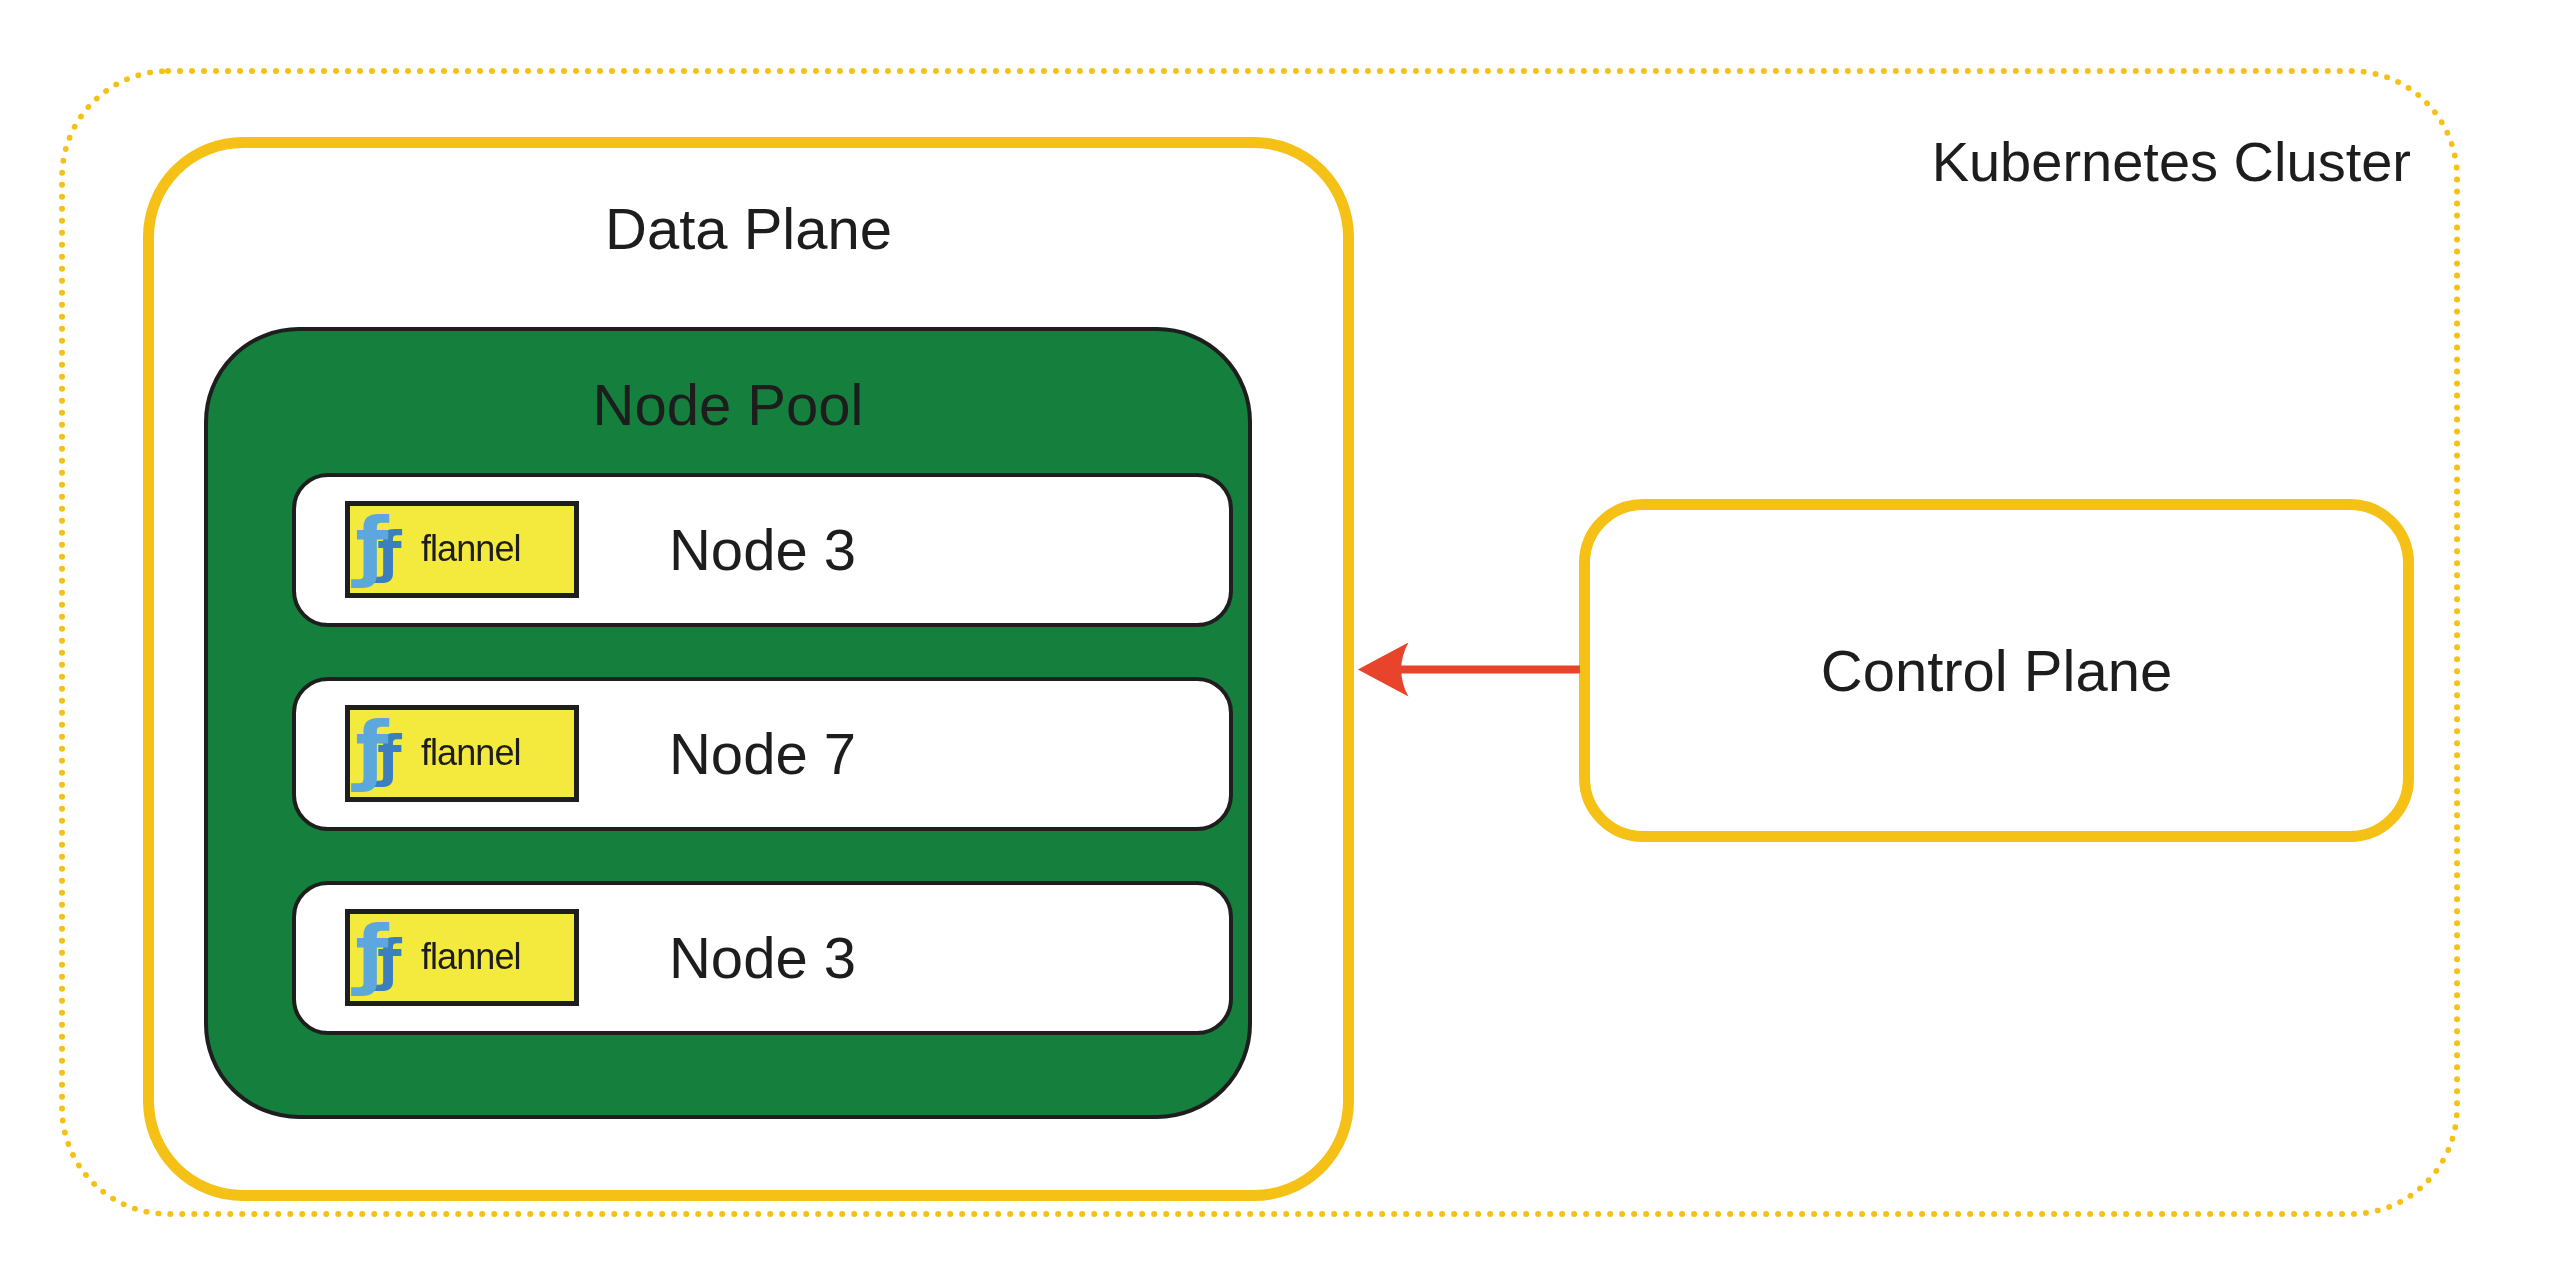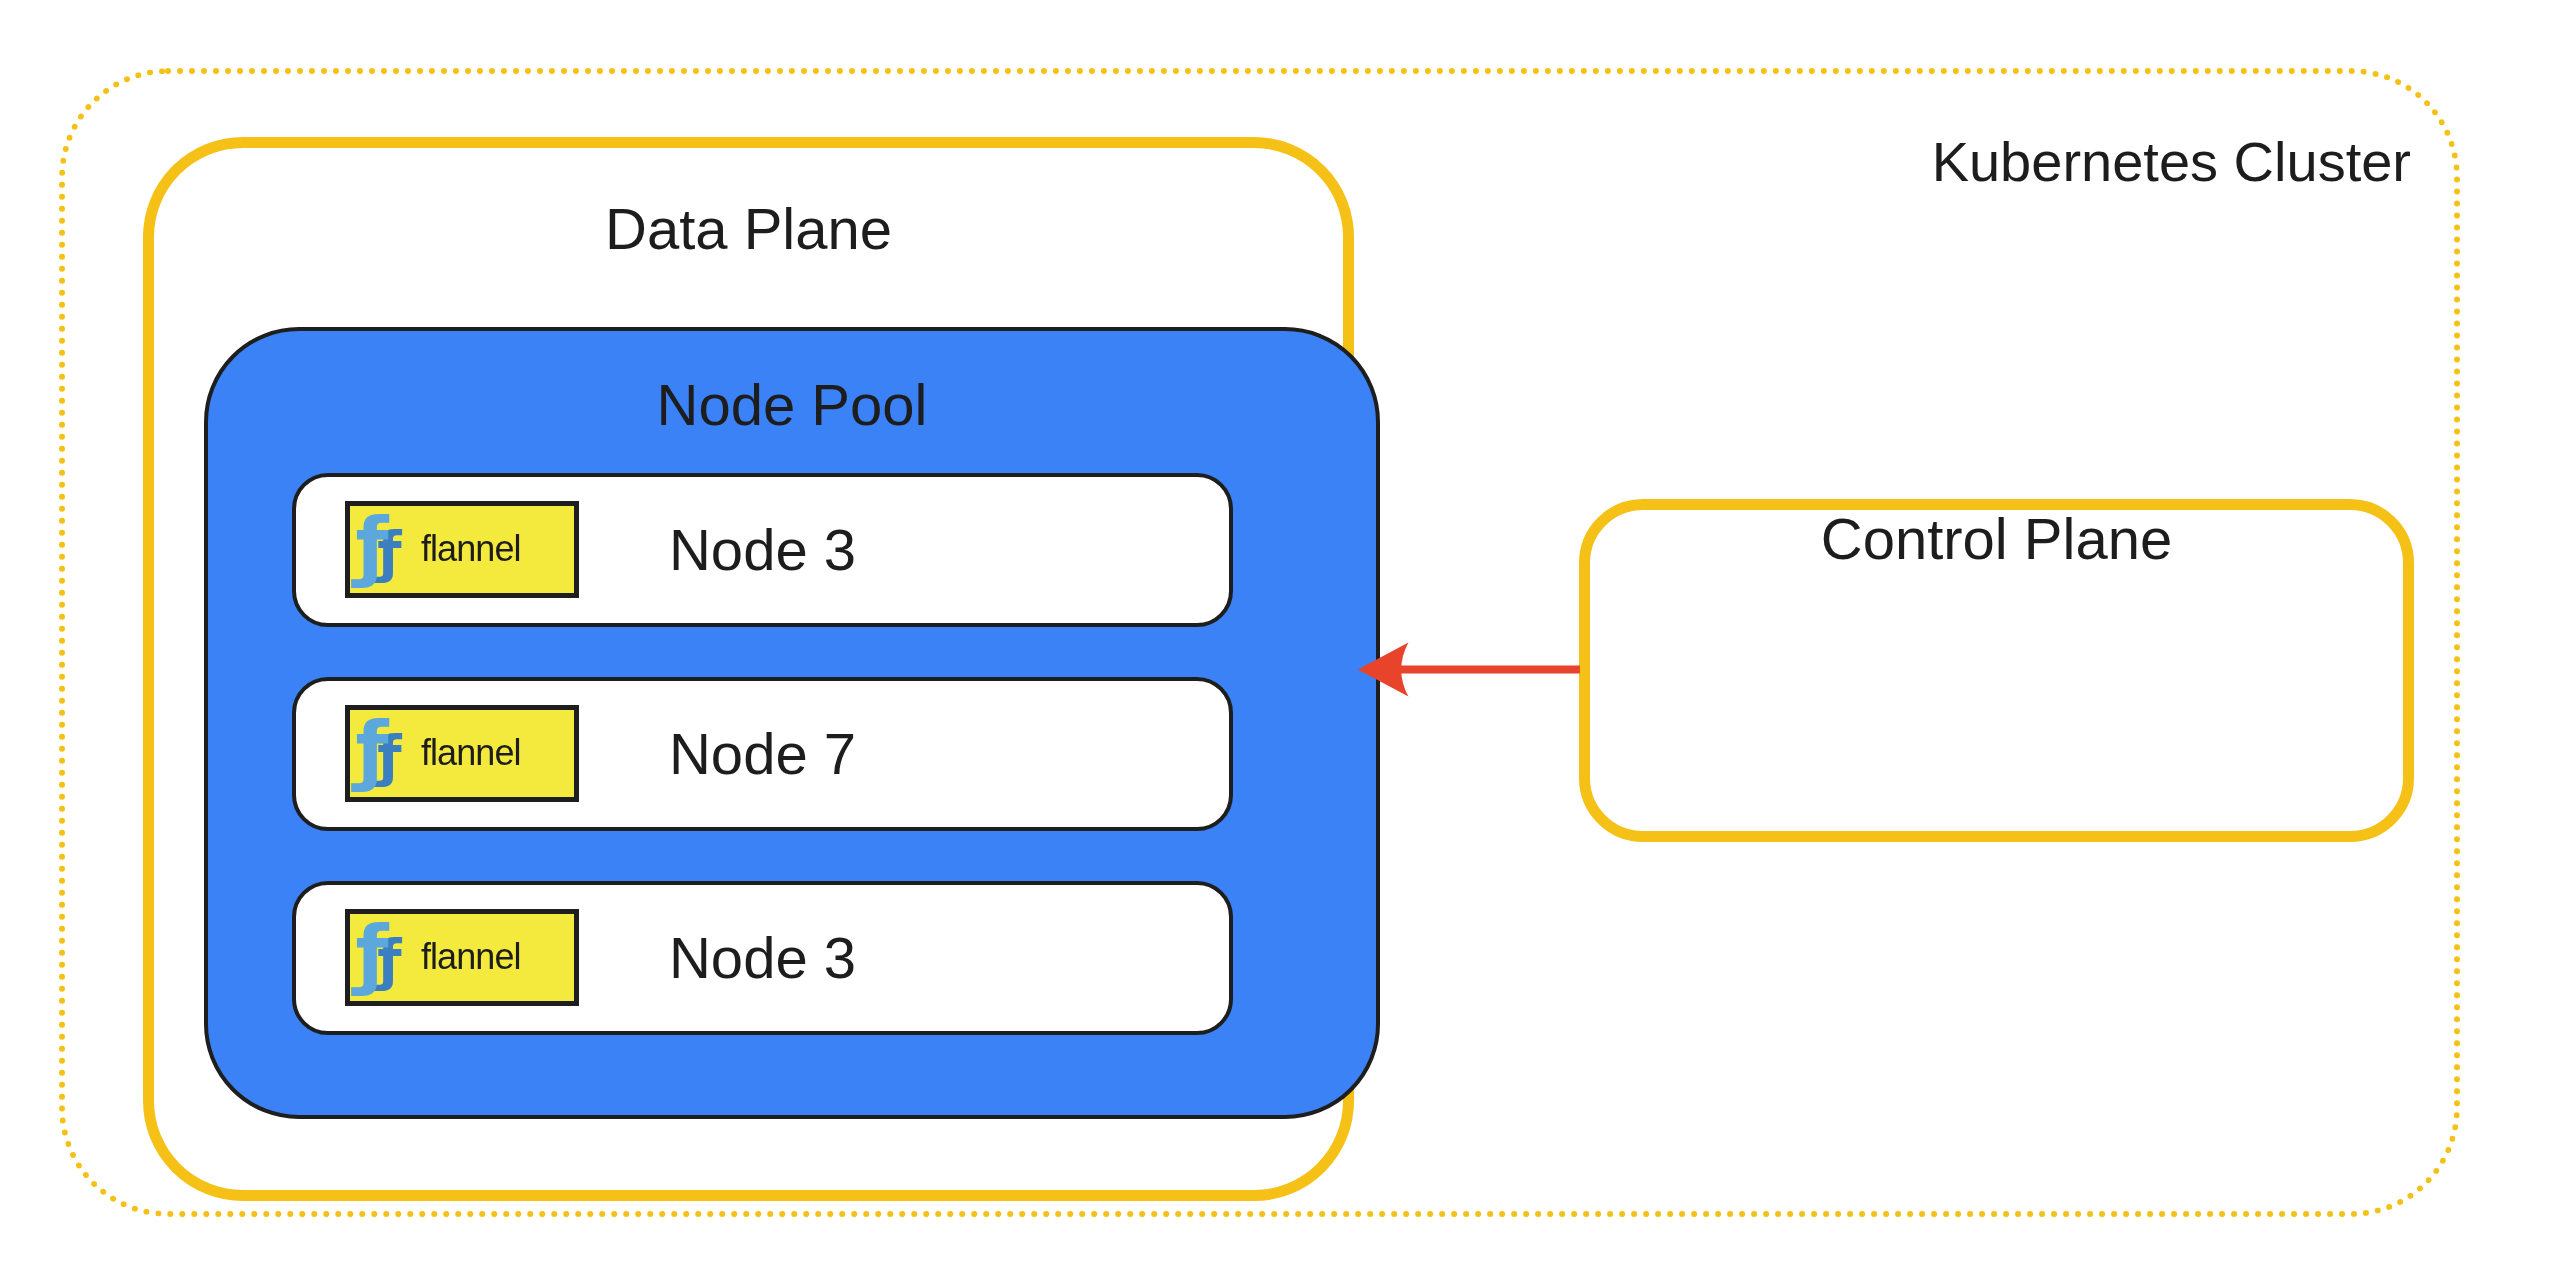--- a/index.html
+++ b/index.html
@@ -43,24 +43,24 @@
   .dp-label {
     position:absolute; left:0; right:0; top:52px;
     text-align:center;
     font-size:58px; line-height:1;
   }
 
   
   .node-pool {
     position:absolute;
     left:50px; top:179px;
-    width:1176px; height:792px;
+    width:1048px; height:792px;
     border:4.5px solid #1e1e1e;
     border-radius:95px;
-    background:#3b82f6;
+    background:#15803d;
     padding-left:12px;
   }
   .np-label {
     position:absolute; left:0; right:0; top:45px;
     text-align:center;
     font-size:58px; line-height:1;
   }
 
   
   .node {
@@ -111,21 +111,21 @@
   }
 
   
   .control-plane {
     position:absolute;
     left:1514px; top:425px;
     width:835px; height:343px;
     border:11.8px solid #F5C117;
     border-radius:64px;
     background:#ffffff;
-    display:flex; align-items:flex-start; justify-content:center;
+    display:flex; align-items:center; justify-content:center;
   }
   .cp-label { font-size:58px; line-height:1; }
 
   
   .arrow {
     position:absolute;
     left:1287px; top:563px;
     width:232px; height:65px;
   }
   .arrow svg { display:block; width:100%; height:100%; }

